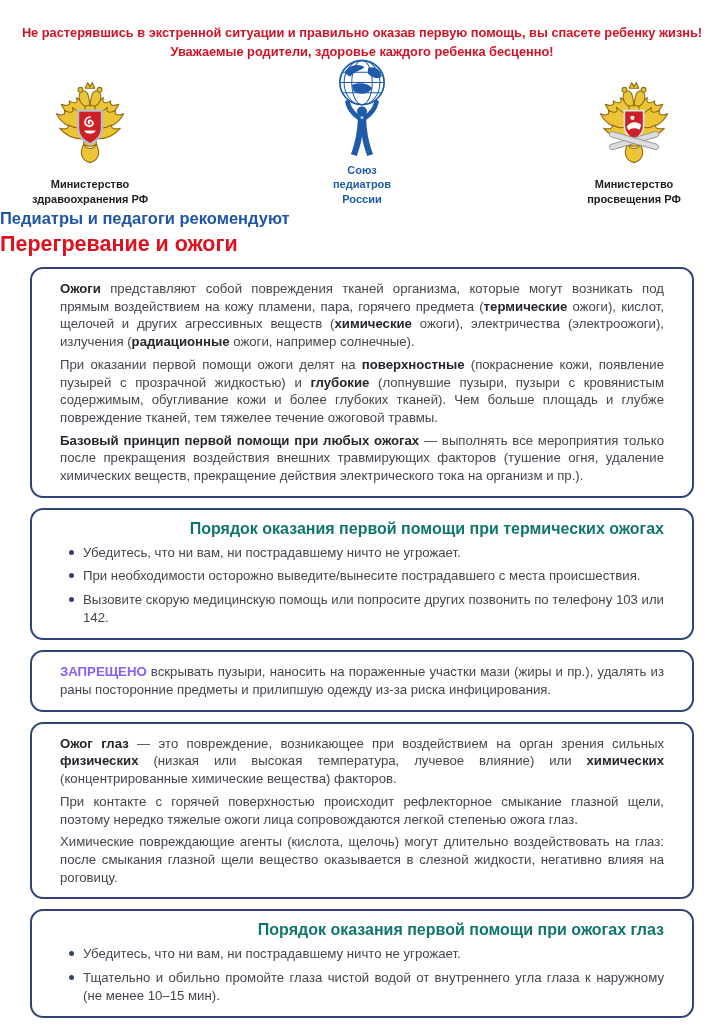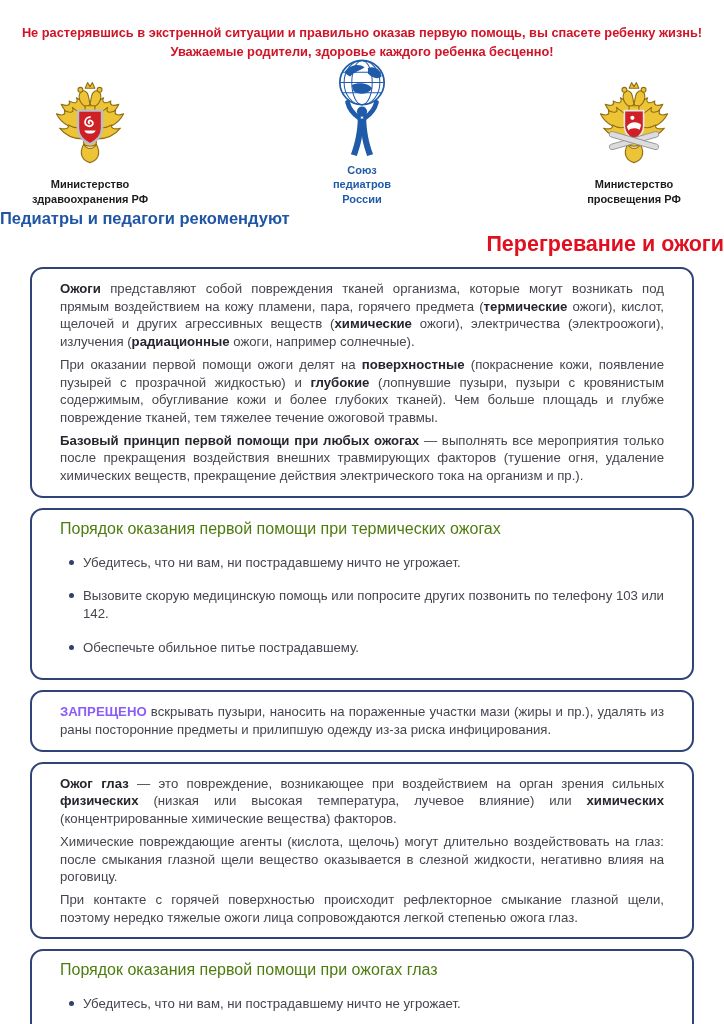--- a/index.html
+++ b/index.html
@@ -20,40 +20,40 @@
   }
   .emblem-col{width:170px;display:flex;flex-direction:column;align-items:center;}
   .emblem-col.center{width:150px;}
   .emblem-label{
     font-size:11px;font-weight:bold;color:#1d1d1d;text-align:center;
     white-space:pre-line;line-height:1.35;margin-top:2px;
   }
   .emblem-label.blue{color:#1f5ba8;margin-top:-2px;}
   
   .recommend{ text-align:left;color:#2055a4;font-weight:bold;font-size:16.5px;margin-top:2px;}
-  .main-title{text-align:right;color:#e01020;font-weight:bold;font-size:21.5px;margin-top:4px;margin-bottom:10px;}
+  .main-title{text-align:left;color:#e01020;font-weight:bold;font-size:21.5px;margin-top:4px;margin-bottom:10px;}
   
   .box{
     border:2.6px solid #2f4377;border-radius:13px;
     margin:0 30px 10px 30px;padding:6px 28px;
     box-sizing:border-box;
   }
   .box p{
     margin:5px 0;font-size:13.2px;line-height:1.34;color:#45454e;
     text-align:justify;
   }
   .b{font-weight:bold;color:#26262e;}
   .r{color:#8b5cf6;}
   .box-title{
-    text-align:left;font-weight:normal;font-size:16px;color:#4d7c0f;
+    text-align:right;font-weight:bold;font-size:16px;color:#0f766e;
     margin:4px 0 4px 0;
   }
   ul.bullets{list-style:none;margin:2px 0 4px 0;padding:0 0 0 8px;}
   ul.bullets li{
-    position:relative;padding-left:15px;margin:16px 0;
+    position:relative;padding-left:15px;margin:6px 0;
     font-size:13.2px;line-height:1.34;color:#45454e;text-align:justify;
   }
   ul.bullets li::before{
     content:'';position:absolute;left:1px;top:6px;
     width:5px;height:5px;border-radius:50%;background:#333f6e;
   }
 </style>
 </head>
 <body>
 
@@ -162,33 +162,33 @@
 <div class="box">
   <p><span class="b">Ожоги</span><span> представляют собой повреждения тканей организма, которые могут возникать под прямым воздействием на кожу пламени, пара, горячего предмета (</span><span class="b">термические</span><span> ожоги), кислот, щелочей и других агрессивных веществ (</span><span class="b">химические</span><span> ожоги), электричества (электроожоги), излучения (</span><span class="b">радиационные</span><span> ожоги, например солнечные).</span></p>
   <p><span>При оказании первой помощи ожоги делят на </span><span class="b">поверхностные</span><span> (покраснение кожи, появление пузырей с прозрачной жидкостью) и </span><span class="b">глубокие</span><span> (лопнувшие пузыри, пузыри с кровянистым содержимым, обугливание кожи и более глубоких тканей). Чем больше площадь и глубже повреждение тканей, тем тяжелее течение ожоговой травмы.</span></p>
   <p><span class="b">Базовый принцип первой помощи при любых ожогах</span><span> — выполнять все мероприятия только после прекращения воздействия внешних травмирующих факторов (тушение огня, удаление химических веществ, прекращение действия электрического тока на организм и пр.).</span></p>
 </div>
 
 <div class="box">
   <div class="box-title">Порядок оказания первой помощи при термических ожогах</div>
   <ul class="bullets">
       <li>Убедитесь, что ни вам, ни пострадавшему ничто не угрожает.</li>
+      <li>При необходимости осторожно выведите/вынесите пострадавшего с места происшествия.</li>
       <li>Вызовите скорую медицинскую помощь или попросите других позвонить по телефону 103 или 142.</li>
-      <li>Обеспечьте обильное питье пострадавшему.</li>
     </ul>
 </div>
 
 <div class="box">
   <p><span class="b r">ЗАПРЕЩЕНО</span><span> вскрывать пузыри, наносить на пораженные участки мази (жиры и пр.), удалять из раны посторонние предметы и прилипшую одежду из-за риска инфицирования.</span></p>
 </div>
 
 <div class="box">
   <p><span class="b">Ожог глаз</span><span> — это повреждение, возникающее при воздействием на орган зрения сильных </span><span class="b">физических</span><span> (низкая или высокая температура, лучевое влияние) или </span><span class="b">химических</span><span> (концентрированные химические вещества) факторов.</span></p>
+  <p><span>При контакте с горячей поверхностью происходит рефлекторное смыкание глазной щели, поэтому нередко тяжелые ожоги лица сопровождаются легкой степенью ожога глаз.</span></p>
   <p><span>Химические повреждающие агенты (кислота, щелочь) могут длительно воздействовать на глаз: после смыкания глазной щели вещество оказывается в слезной жидкости, негативно влияя на роговицу.</span></p>
-  <p><span>При контакте с горячей поверхностью происходит рефлекторное смыкание глазной щели, поэтому нередко тяжелые ожоги лица сопровождаются легкой степенью ожога глаз.</span></p>
 </div>
 
 <div class="box">
   <div class="box-title">Порядок оказания первой помощи при ожогах глаз</div>
   <ul class="bullets">
       <li>Убедитесь, что ни вам, ни пострадавшему ничто не угрожает.</li>
       <li>Тщательно и обильно промойте глаза чистой водой от внутреннего угла глаза к наружному (не менее 10–15 мин).</li>
     </ul>
 </div>
 

